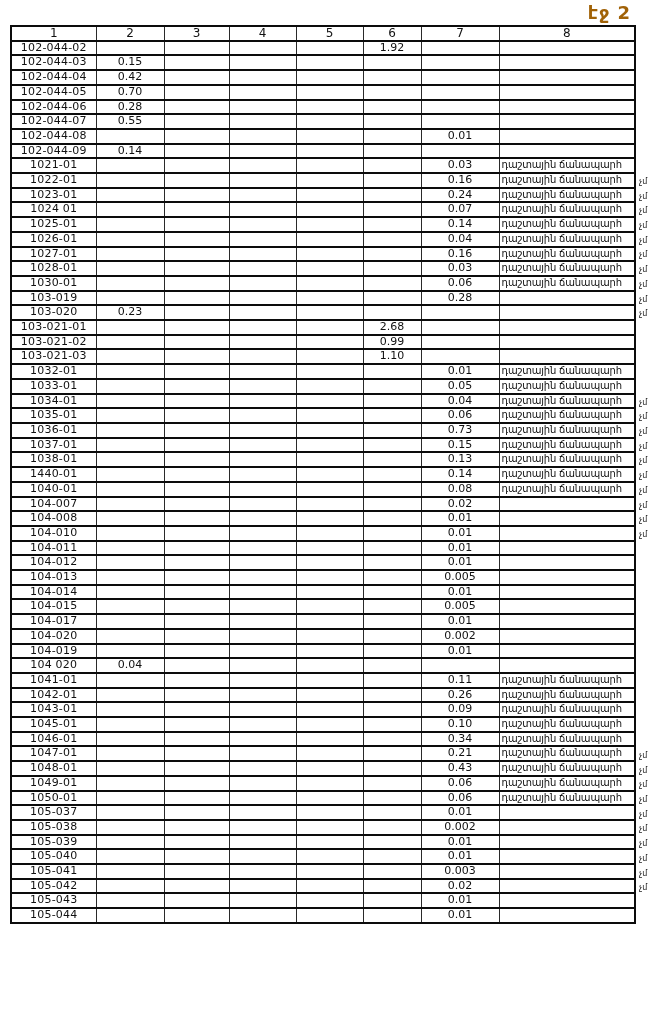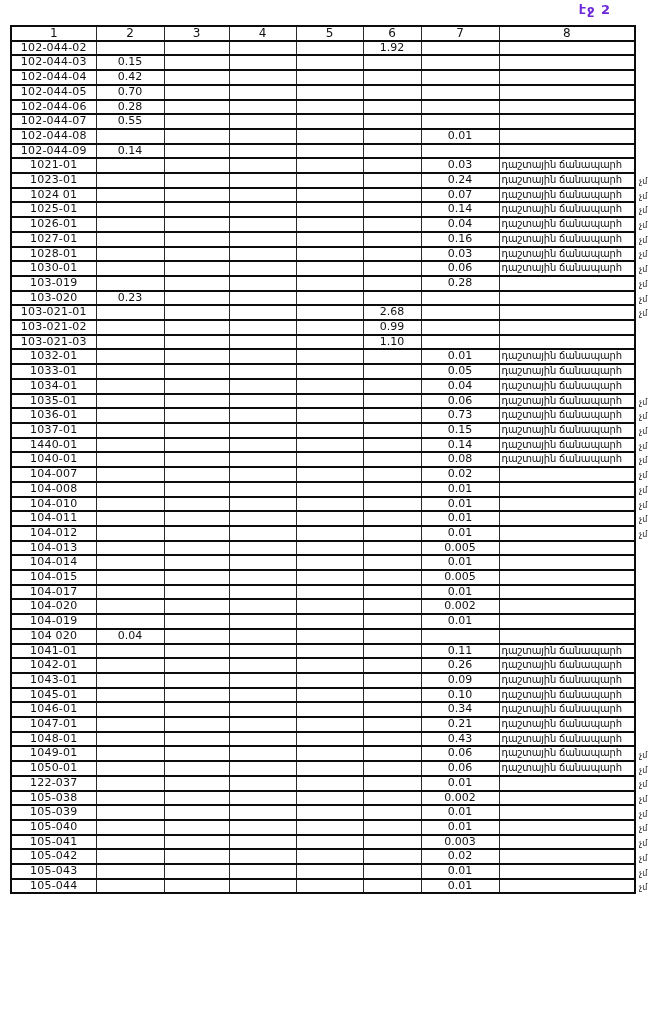--- a/index.html
+++ b/index.html
@@ -6,25 +6,25 @@
   body{
     width:663px;height:1020px;
     background:#ffffff;
     font-family:"DejaVu Sans",sans-serif;
     color:#111;
     position:relative;
     overflow:hidden;
   }
   .page-label{
     position:absolute;
-    top:2px;right:52px;
-    font-size:13px;
+    top:2px;right:32px;
+    font-size:18px;
     font-weight:bold;
     letter-spacing:1px;
-    color:#6d28d9;
+    color:#a16207;
   }
   .scan-table{
     position:absolute;
     left:10px;top:25px;
     width:624px;
     border-collapse:collapse;
     table-layout:fixed;
   }
   .scan-table col.c1{width:85px;}
   .scan-table col.c2{width:68px;}
@@ -193,20 +193,30 @@
         <td class="code">1021-01</td>
         <td class="num"></td>
         <td class="num"></td>
         <td class="num"></td>
         <td class="num"></td>
         <td class="num"></td>
         <td class="num">0.03</td>
         <td class="road">դաշտային ճանապարհ</td>
       </tr>
       <tr>
+        <td class="code">1022-01</td>
+        <td class="num"></td>
+        <td class="num"></td>
+        <td class="num"></td>
+        <td class="num"></td>
+        <td class="num"></td>
+        <td class="num">0.16</td>
+        <td class="road">դաշտային ճանապարհ</td>
+      </tr>
+      <tr>
         <td class="code">1023-01</td>
         <td class="num"></td>
         <td class="num"></td>
         <td class="num"></td>
         <td class="num"></td>
         <td class="num"></td>
         <td class="num">0.24</td>
         <td class="road">դաշտային ճանապարհ</td>
       </tr>
       <tr>
@@ -373,20 +383,30 @@
         <td class="code">1037-01</td>
         <td class="num"></td>
         <td class="num"></td>
         <td class="num"></td>
         <td class="num"></td>
         <td class="num"></td>
         <td class="num">0.15</td>
         <td class="road">դաշտային ճանապարհ</td>
       </tr>
       <tr>
+        <td class="code">1038-01</td>
+        <td class="num"></td>
+        <td class="num"></td>
+        <td class="num"></td>
+        <td class="num"></td>
+        <td class="num"></td>
+        <td class="num">0.13</td>
+        <td class="road">դաշտային ճանապարհ</td>
+      </tr>
+      <tr>
         <td class="code">1440-01</td>
         <td class="num"></td>
         <td class="num"></td>
         <td class="num"></td>
         <td class="num"></td>
         <td class="num"></td>
         <td class="num">0.14</td>
         <td class="road">դաշտային ճանապարհ</td>
       </tr>
       <tr>
@@ -603,21 +623,21 @@
         <td class="code">1050-01</td>
         <td class="num"></td>
         <td class="num"></td>
         <td class="num"></td>
         <td class="num"></td>
         <td class="num"></td>
         <td class="num">0.06</td>
         <td class="road">դաշտային ճանապարհ</td>
       </tr>
       <tr>
-        <td class="code">122-037</td>
+        <td class="code">105-037</td>
         <td class="num"></td>
         <td class="num"></td>
         <td class="num"></td>
         <td class="num"></td>
         <td class="num"></td>
         <td class="num">0.01</td>
         <td class="road"></td>
       </tr>
       <tr>
         <td class="code">105-038</td>

